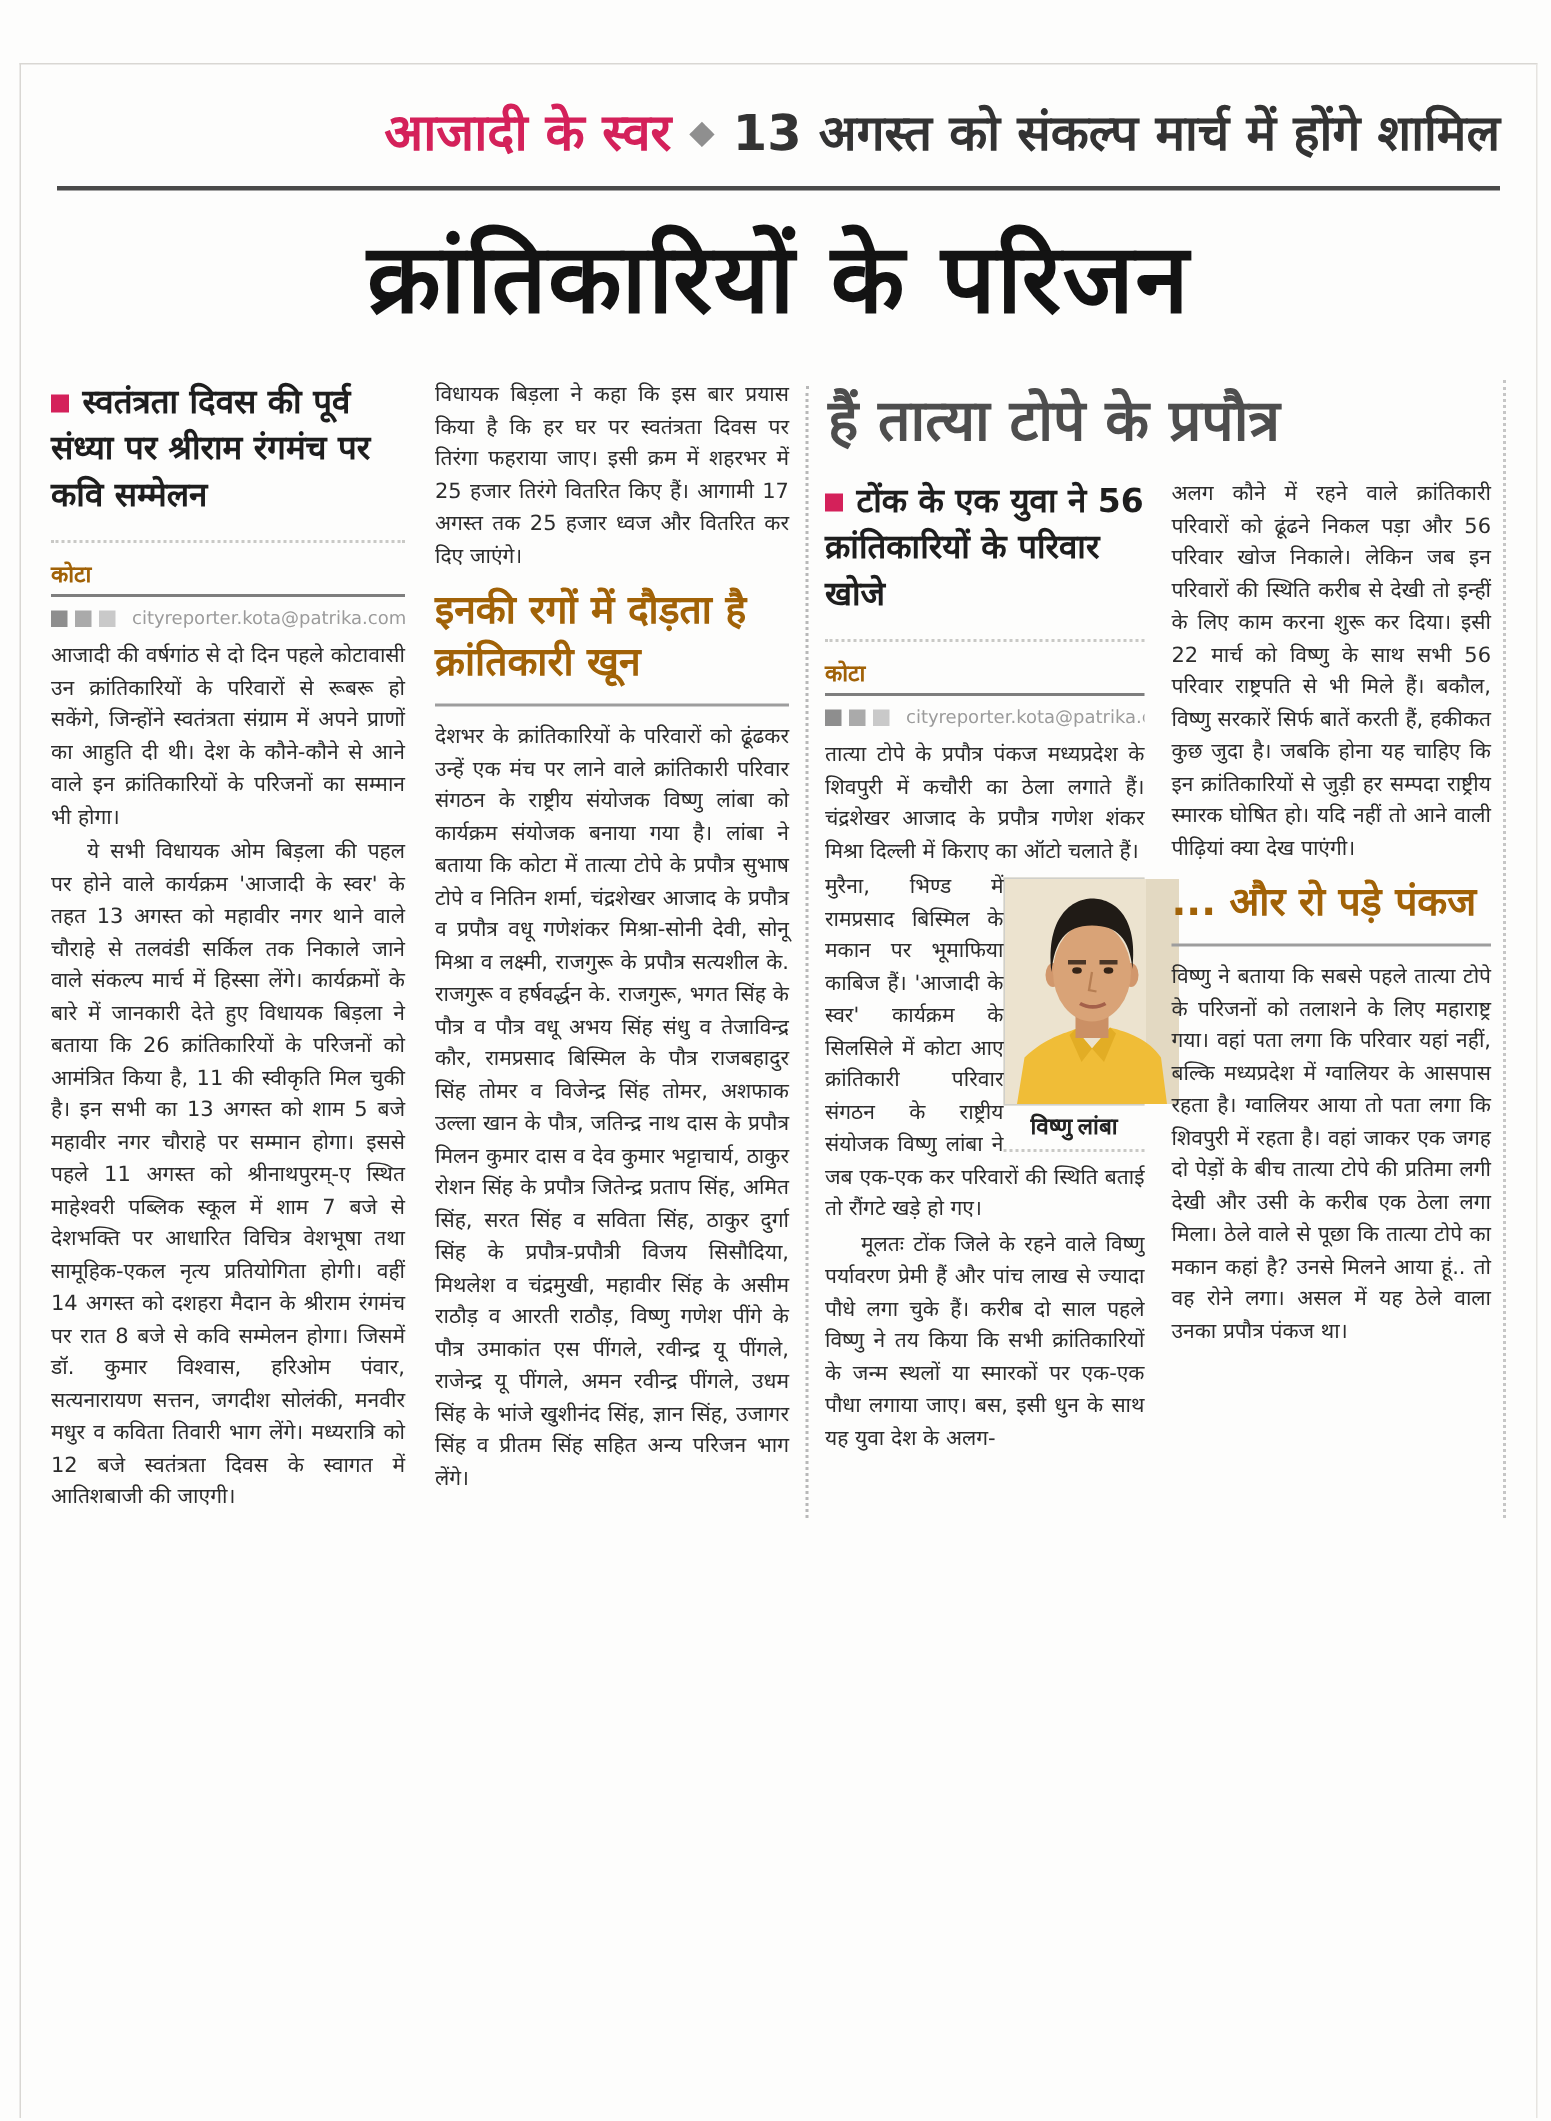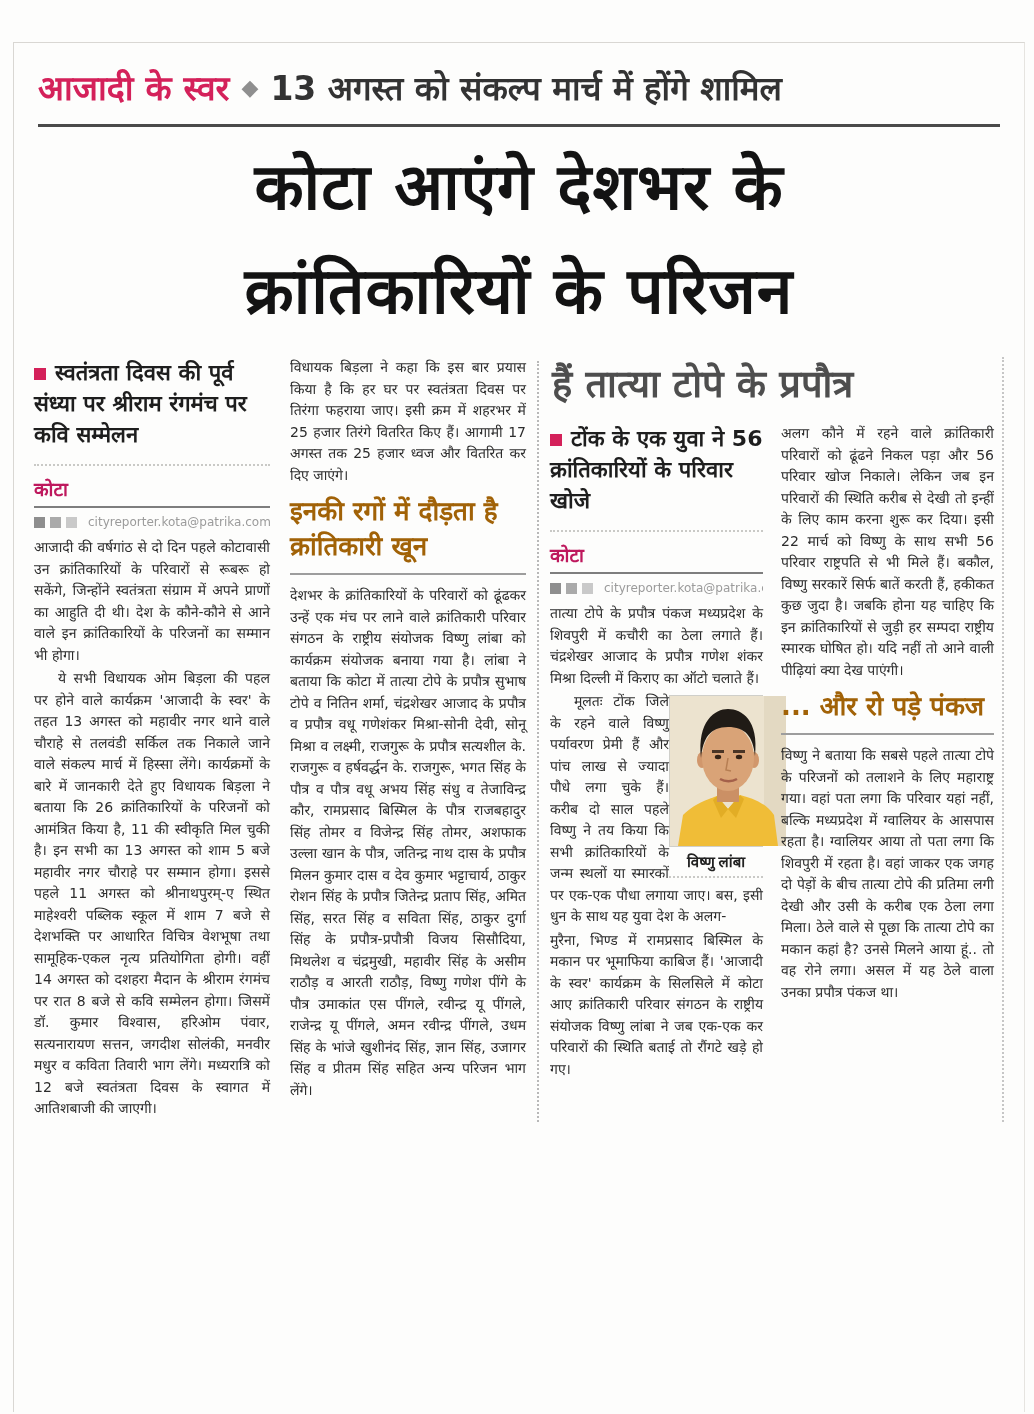--- a/index.html
+++ b/index.html
@@ -8,42 +8,42 @@
     background:#fdfdfc; overflow:hidden; box-sizing:border-box;
     padding:56px 30px 8px 34px;
     font-family:"DejaVu Sans", sans-serif; color:#2d2d2d;
   }
   .frame {
     position:absolute; top:42px; left:13px; right:9px; bottom:2px;
     border-top:1px solid #d9d7d3; border-left:1px solid #d9d7d3; border-right:1px solid #e6e4e0;
     pointer-events:none;
   }
   
-  .banner { text-align:left; padding:8px 0 14px; border-bottom:3px solid #4a4a4a; margin:0 4px 8px; white-space:nowrap; }
+  .banner { text-align:right; padding:8px 0 14px; border-bottom:3px solid #4a4a4a; margin:0 4px 8px; white-space:nowrap; }
   .kicker { color:#d4215a; font-weight:bold; font-size:34px; }
   .diamond { color:#8f8f8f; font-size:22px; margin:0 12px; vertical-align:5px; }
   .banner-sub { color:#333333; font-weight:bold; font-size:33px; }
   
   .headline { text-align:center; color:#131313; font-weight:bold; font-size:64px; line-height:104px; margin-top:8px; letter-spacing:1px; }
   
   .body-row { display:flex; align-items:stretch; margin-top:14px; }
   .story1 { width:492px; flex:none; display:flex; gap:20px; }
   .story1 .col { width:236px; flex:none; }
   .vdivider { flex:none; width:0; border-left:2px dotted #b8b8b8; margin:4px 11px 0 11px; }
   .story2 { flex:1; min-width:0; border-right:2px dotted #c6c6c6; padding-right:8px; }
   .s2-cols { display:flex; gap:18px; }
   .s2-cols .col { flex:1; min-width:0; }
   
   .s2-headline { color:#4e4e4e; font-weight:bold; font-size:38px; line-height:54px; margin:0 0 12px 2px; }
   .subhead { font-weight:bold; font-size:22px; line-height:31px; color:#1e1e1e; }
   .bullet { display:inline-block; width:12px; height:12px; background:#d4215a; margin-right:9px; }
   .mini-head { font-weight:bold; font-size:26px; line-height:35px; color:#a16207; border-bottom:2px solid #9d9d9d; padding-bottom:9px; margin:8px 0 10px; }
   
   .dotted-rule { border-top:2px dotted #c9c9c6; margin:14px 0 10px; }
-  .dateline { font-weight:bold; font-size:19px; color:#be185d; border-bottom:2px solid #7e7e7e; padding-bottom:4px; }
+  .dateline { font-weight:bold; font-size:15px; color:#a16207; border-bottom:2px solid #7e7e7e; padding-bottom:4px; }
   .byline-row { display:flex; align-items:center; padding:7px 0 8px; }
   .sq { width:11px; height:11px; margin-right:5px; flex:none; }
   .sq1 { background:#8e8e8e; } .sq2 { background:#aaaaaa; } .sq3 { background:#c9c9c9; }
   .email { color:#9b9b9b; font-size:12px; margin-left:6px; white-space:nowrap; overflow:hidden; }
   
   .para { font-size:14px; line-height:21.5px; text-align:justify; color:#2c2c2c; margin:0 0 2px; }
   .para.indent { text-indent:24px; }
   
   .photo-fig { float:right; width:94px; margin:4px 0 4px 9px;font-family:Liberation Serif, serif; }
   .photo-box { border:1px solid #cfcfca; background:#ece3cf; line-height:0; }
@@ -54,21 +54,20 @@
 <body>
 
 <div class="page">
   <div class="frame"></div>
 
   <div class="banner">
     <span class="kicker">आजादी के स्वर</span><span class="diamond">◆</span><span class="banner-sub">13 अगस्त को संकल्प मार्च में होंगे शामिल</span>
   </div>
 
   <div class="headline">
-    <div>कोटा आएंगे देशभर के</div>
     <div>क्रांतिकारियों के परिजन</div>
   </div>
 
   <div class="body-row">
 
     <div class="story1">
       <div class="col">
         <div class="subhead">
           <span class="bullet"></span><span>स्वतंत्रता दिवस की पूर्व संध्या पर श्रीराम रंगमंच पर कवि सम्मेलन</span>
         </div>
@@ -128,22 +127,22 @@
                 <rect x="42" y="54" width="12" height="3" fill="#4a3526"></rect>
                 <rect x="63" y="54" width="12" height="3" fill="#4a3526"></rect>
                 <ellipse cx="48" cy="61" rx="3.2" ry="2.2" fill="#342317"></ellipse>
                 <ellipse cx="69" cy="61" rx="3.2" ry="2.2" fill="#342317"></ellipse>
                 <path d="M58,62 L56,74 L61,75" stroke="#b67e53" stroke-width="1.5" fill="none"></path>
                 <path d="M50,83 C55,86 62,86 67,83" stroke="#a4604a" stroke-width="2.5" fill="none"></path>
               </svg>
             </div>
             <figcaption class="photo-caption">विष्णु लांबा</figcaption>
           </figure>
+          <p class="para">मुरैना, भिण्ड में रामप्रसाद बिस्मिल के मकान पर भूमाफिया काबिज हैं। 'आजादी के स्वर' कार्यक्रम के सिलसिले में कोटा आए क्रांतिकारी परिवार संगठन के राष्ट्रीय संयोजक विष्णु लांबा ने जब एक-एक कर परिवारों की स्थिति बताई तो रौंगटे खड़े हो गए।</p>
           <p class="para indent">मूलतः टोंक जिले के रहने वाले विष्णु पर्यावरण प्रेमी हैं और पांच लाख से ज्यादा पौधे लगा चुके हैं। करीब दो साल पहले विष्णु ने तय किया कि सभी क्रांतिकारियों के जन्म स्थलों या स्मारकों पर एक-एक पौधा लगाया जाए। बस, इसी धुन के साथ यह युवा देश के अलग-</p>
-          <p class="para">मुरैना, भिण्ड में रामप्रसाद बिस्मिल के मकान पर भूमाफिया काबिज हैं। 'आजादी के स्वर' कार्यक्रम के सिलसिले में कोटा आए क्रांतिकारी परिवार संगठन के राष्ट्रीय संयोजक विष्णु लांबा ने जब एक-एक कर परिवारों की स्थिति बताई तो रौंगटे खड़े हो गए।</p>
         </div>
 
         <div class="col">
           <p class="para">अलग कौने में रहने वाले क्रांतिकारी परिवारों को ढूंढने निकल पड़ा और 56 परिवार खोज निकाले। लेकिन जब इन परिवारों की स्थिति करीब से देखी तो इन्हीं के लिए काम करना शुरू कर दिया। इसी 22 मार्च को विष्णु के साथ सभी 56 परिवार राष्ट्रपति से भी मिले हैं। बकौल, विष्णु सरकारें सिर्फ बातें करती हैं, हकीकत कुछ जुदा है। जबकि होना यह चाहिए कि इन क्रांतिकारियों से जुड़ी हर सम्पदा राष्ट्रीय स्मारक घोषित हो। यदि नहीं तो आने वाली पीढ़ियां क्या देख पाएंगी।</p>
           <div class="mini-head">... और रो पड़े पंकज</div>
           <p class="para">विष्णु ने बताया कि सबसे पहले तात्या टोपे के परिजनों को तलाशने के लिए महाराष्ट्र गया। वहां पता लगा कि परिवार यहां नहीं, बल्कि मध्यप्रदेश में ग्वालियर के आसपास रहता है। ग्वालियर आया तो पता लगा कि शिवपुरी में रहता है। वहां जाकर एक जगह दो पेड़ों के बीच तात्या टोपे की प्रतिमा लगी देखी और उसी के करीब एक ठेला लगा मिला। ठेले वाले से पूछा कि तात्या टोपे का मकान कहां है? उनसे मिलने आया हूं.. तो वह रोने लगा। असल में यह ठेले वाला उनका प्रपौत्र पंकज था।</p>
         </div>
       </div>
     </div>
 

